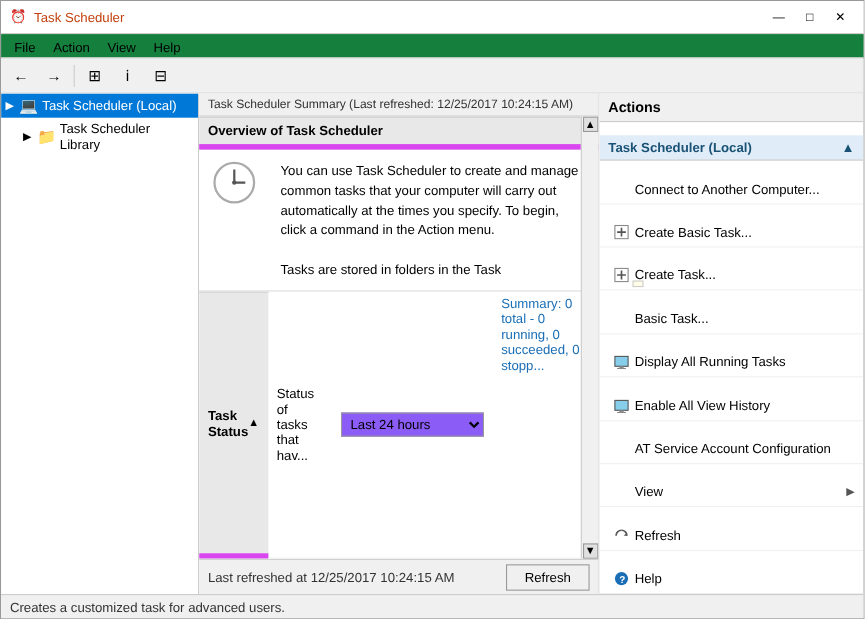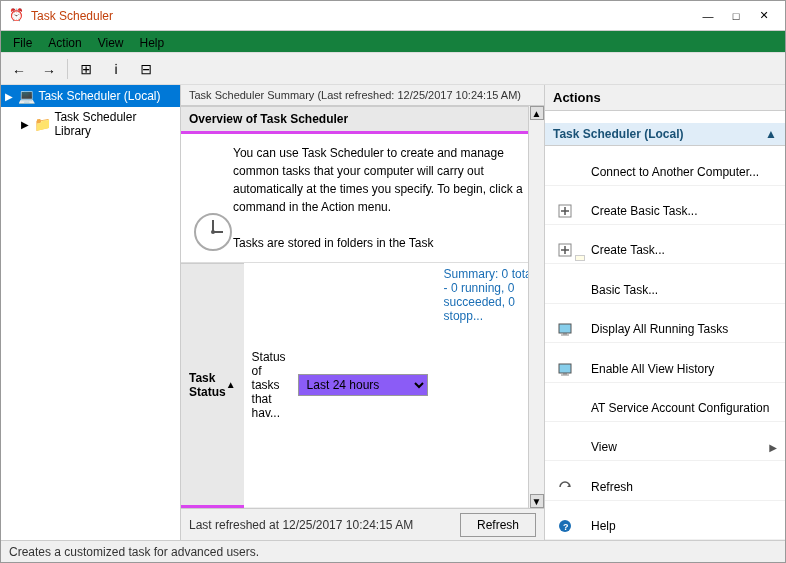--- a/index.html
+++ b/index.html
@@ -149,39 +149,38 @@
       padding: 4px 8px;
       font-size: 11px;
       border-bottom: 1px solid #ccc;
       color: #333;
     }
     .section-header {
       background: #e8e8e8;
       padding: 5px 8px;
       font-size: 12px;
       font-weight: 600;
-      border-bottom: 3px solid #d946ef;
+      border-bottom: 5px solid #d946ef;
       border-top: 1px solid #ccc;
       display: flex;
       align-items: center;
       justify-content: space-between;
     }
     .section-collapse {
       cursor: pointer;
       font-size: 10px;
     }
 
     .overview-section {
       padding: 10px 12px;
       display: flex;
-      gap: 0;
+      gap: 22px;
       font-size: 12px;
       border-bottom: 1px solid #ddd;
       min-height: 120px;
-      align-items: flex-end;
     }
     .overview-icon {
       width: 40px;
       height: 40px;
       flex-shrink: 0;
     }
     .overview-text {
       font-size: 12px;
       line-height: 1.5;
       color: #000;
@@ -194,21 +193,21 @@
     .task-status-section {
       flex: 1;
       display: flex;
       flex-direction: row;
       overflow: hidden;
     }
     .status-filter-row {
       display: flex;
       align-items: center;
       padding: 7px 8px;
-      gap: 12px;
+      gap: 24px;
       font-size: 12px;
       border-bottom: 1px solid #eee;
     }
     .status-select {
       height: 22px;
       font-size: 12px;
       border: 1px solid #999;
       background: #8b5cf6;
       padding: 0 4px;
       min-width: 130px;
@@ -302,21 +301,21 @@
       align-items: center;
       justify-content: space-between;
       border-bottom: 1px solid #ccc;
     }
     .action-item {
       display: flex;
       align-items: center;
       padding: 5px 8px 5px 12px;
       cursor: pointer;
       font-size: 12px;
-      gap: 18px;
+      gap: 4px;
       border-bottom: 1px solid #f0f0f0;
     }
     .action-icon {
       width: 16px;
       height: 16px;
       display: flex;
       align-items: center;
       justify-content: center;
       font-size: 13px;
       flex-shrink: 0;

